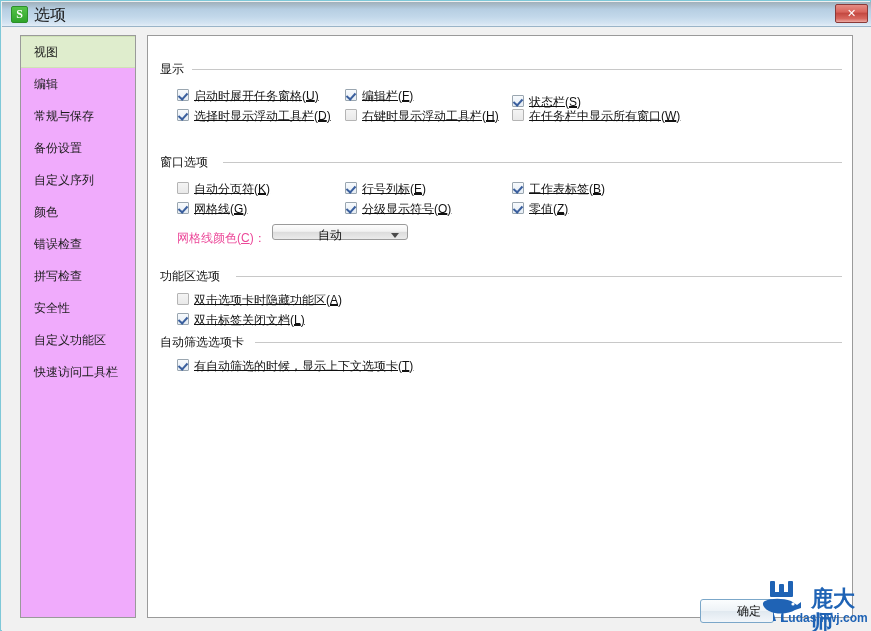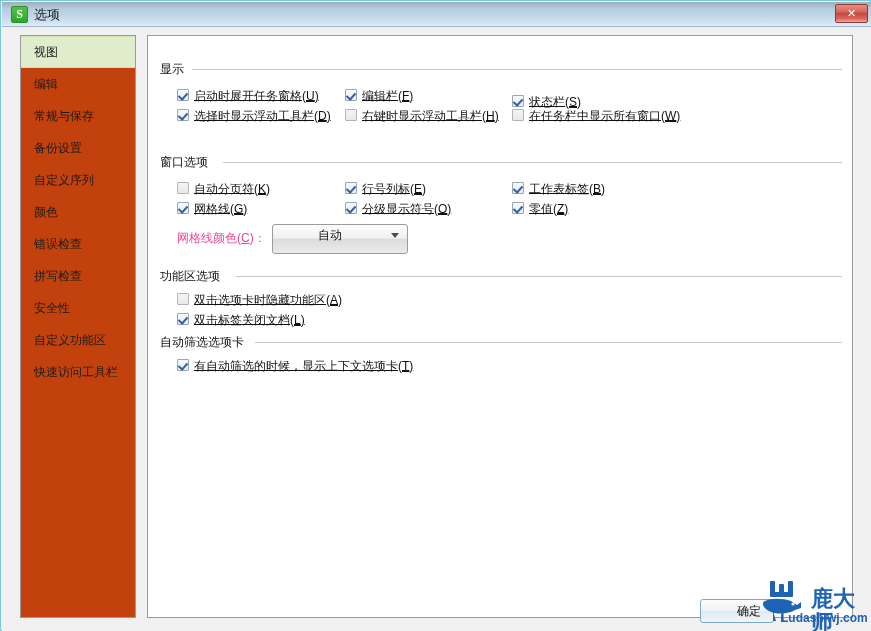--- a/index.html
+++ b/index.html
@@ -55,21 +55,21 @@
     color: #fff;
     font-size: 12px;
     font-weight: bold;
     line-height: 15px;
     text-align: center;
     font-family: "Liberation Serif", serif;
   }
   .title-text {
     position: absolute;
     left: 32px; top: 4px;
-    font-size: 13px;
+    font-size: 16px;
     color: #1a1a1a;
     line-height: 17px;
   }
   .close-btn {
     position: absolute;
     right: 3px; top: 2px;
     width: 33px; height: 19px;
     border: 1px solid #8a3a38;
     border-radius: 2px;
     background: linear-gradient(to bottom,
@@ -91,21 +91,21 @@
     height: 604px;
     background: #f1f1f1;
   }
 
   
   .sidebar {
     position: absolute;
     left: 18px; top: 8px;
     width: 116px;
     height: 583px;
-    background: #c2410c;
+    background: #f0abfc;
     border: 1px solid #9a9a9a;
     box-sizing: border-box;
     overflow: hidden;
   }
   .side-item {
     height: 32px;
     line-height: 32px;
     padding-left: 13px;
     font-size: 12px;
     color: #1c1c1c;
@@ -190,21 +190,21 @@
   
   .field-label {
     position: absolute;
     font-size: 12px;
     color: #ec4899;
     line-height: 14px;
     white-space: nowrap;
   }
   .combo {
     position: absolute;
-    width: 136px; height: 30px;
+    width: 136px; height: 16px;
     border: 1px solid #9b9b9b;
     border-radius: 3px;
     background: linear-gradient(to bottom, #fdfdfd 0%, #f2f2f2 45%, #dcdcdc 52%, #ebebeb 100%);
     box-sizing: border-box;
     cursor: pointer;
   }
   .combo .val {
     position: absolute;
     left: 0; right: 20px; top: 0;
     height: 20px; line-height: 20px;

